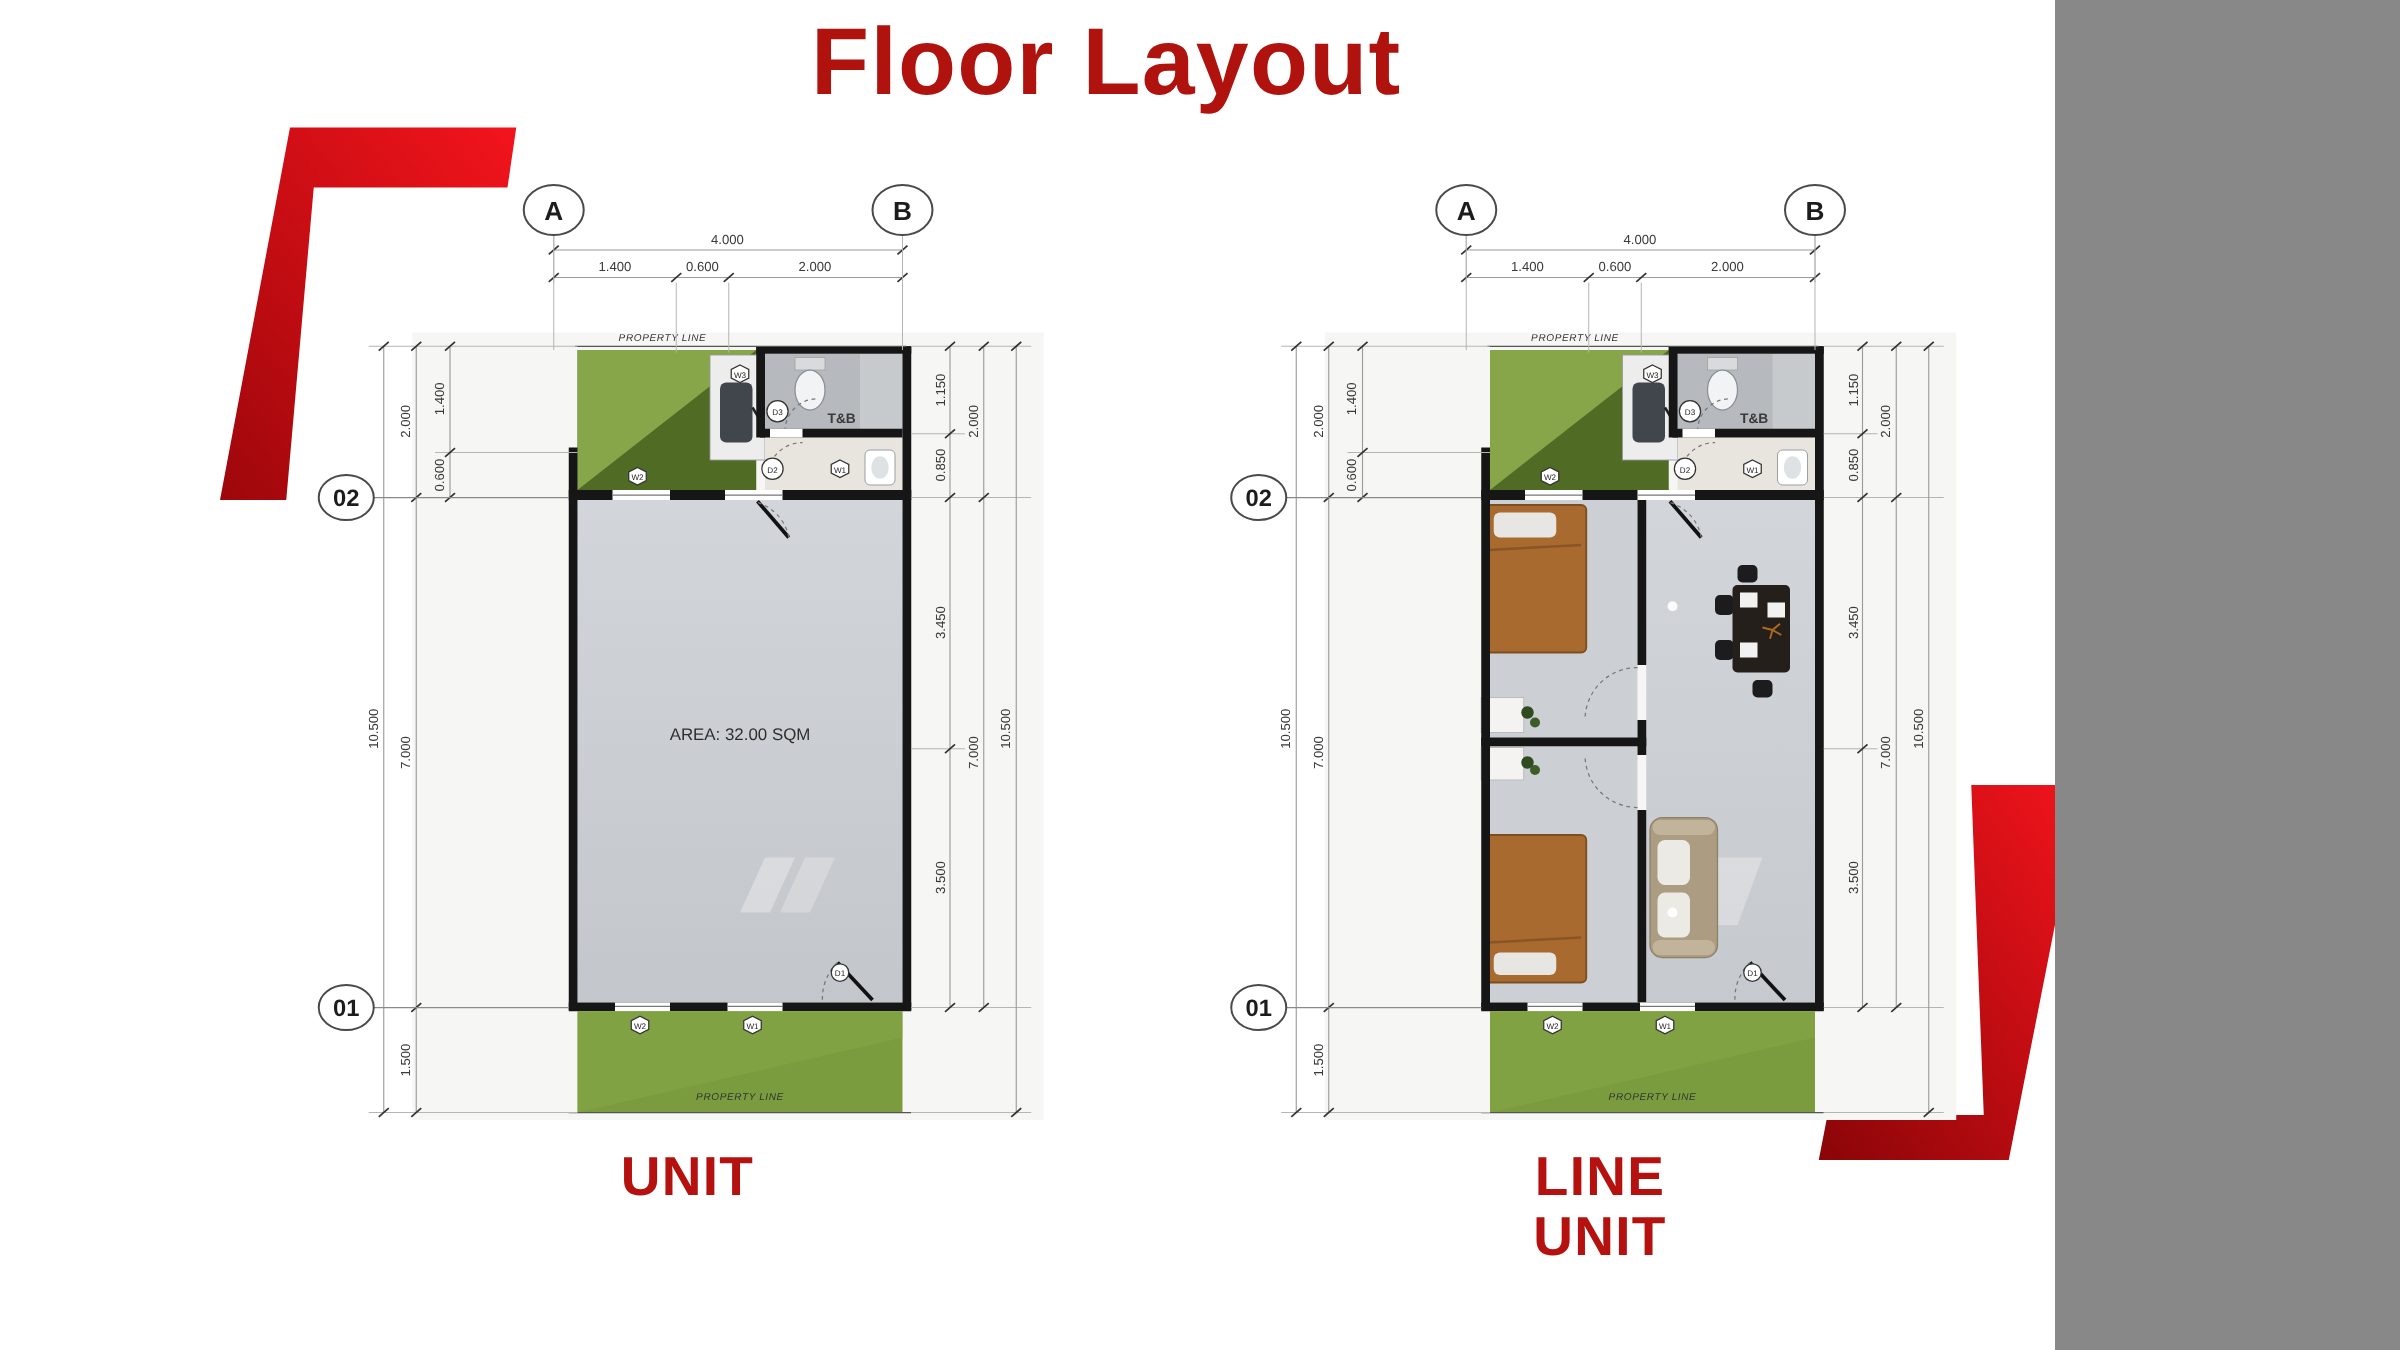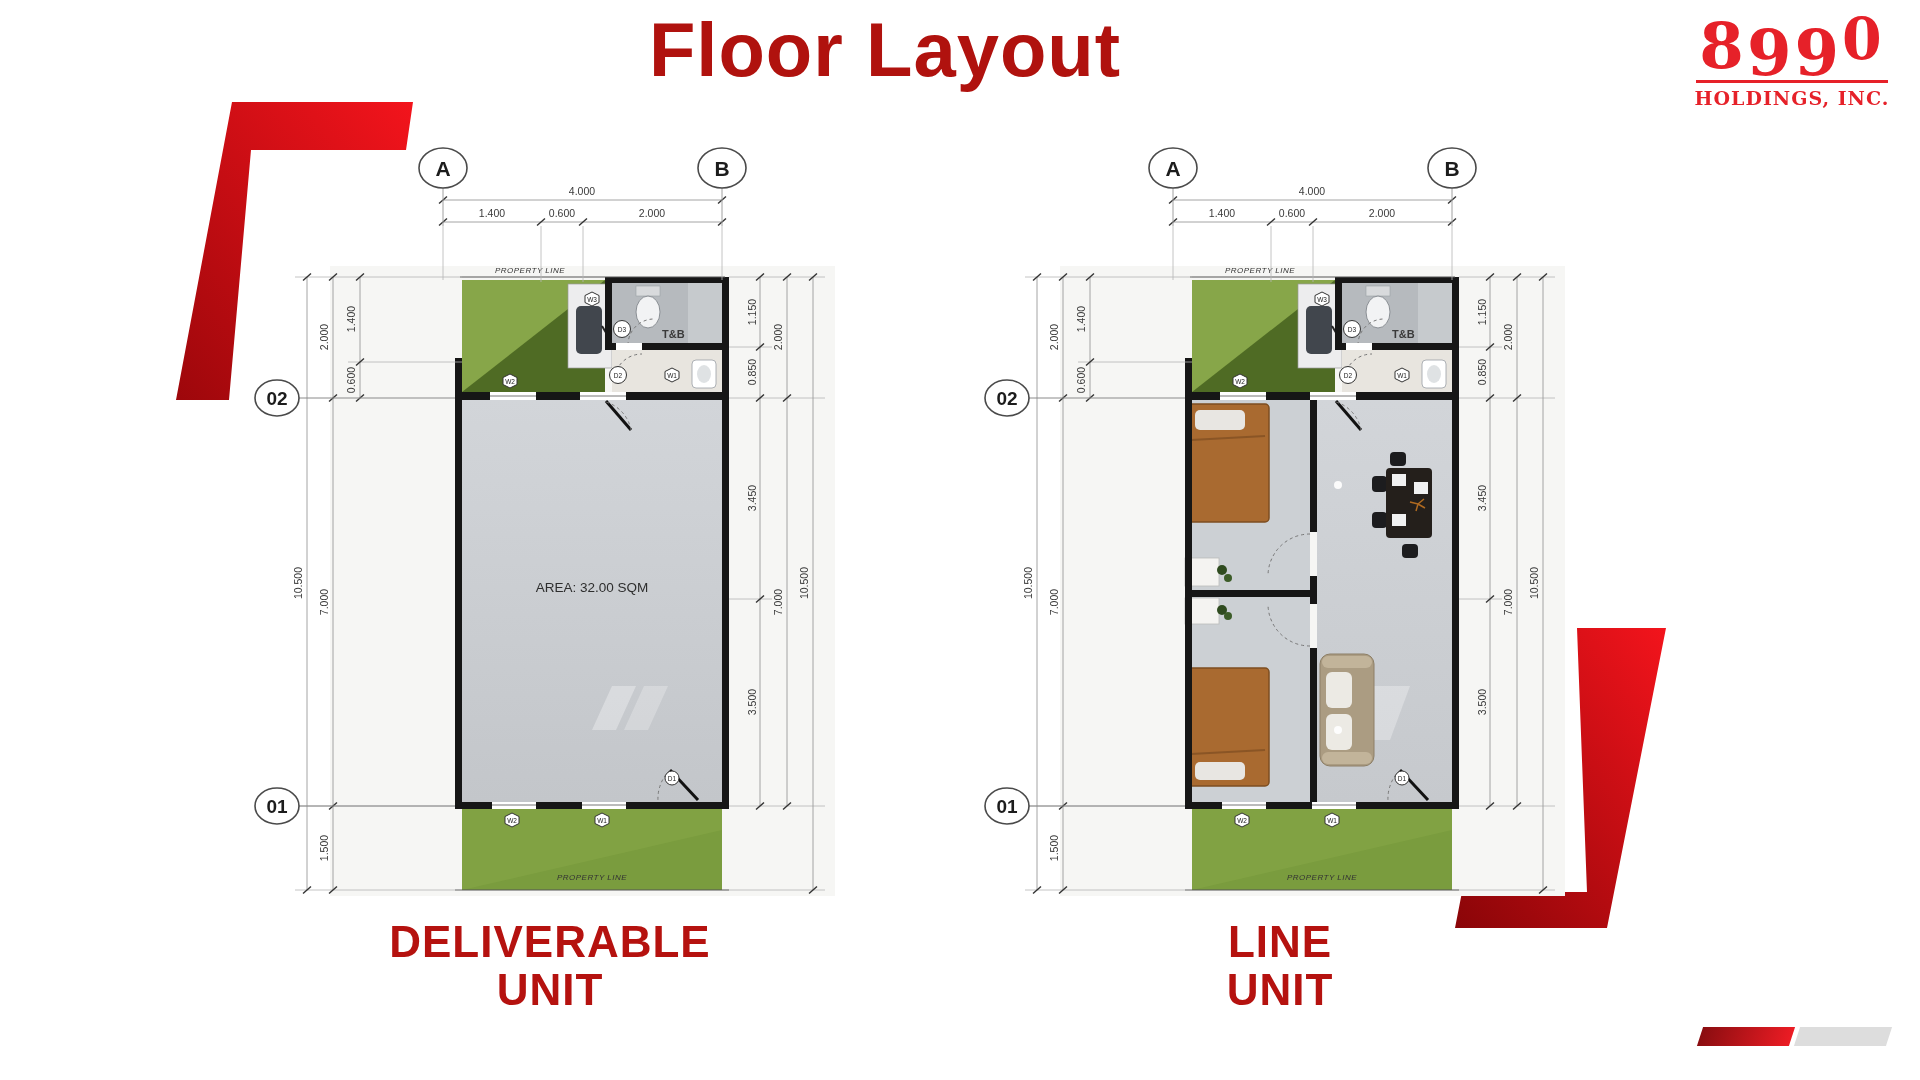--- a/index.html
+++ b/index.html
@@ -1,16 +1,16 @@
 <!DOCTYPE html>
 <html><head>
 <meta charset="utf-8">
 <style>
   html,body{margin:0;padding:0;background:#888;}
-  .slide{position:relative;width:1920px;height:1080px;background:#ffffff;overflow:hidden;
+  .slide{position:relative;width:1644px;height:1080px;background:#ffffff;overflow:hidden;
          font-family:"Liberation Sans", sans-serif;}
   
   .title{position:absolute;left:545px;top:6px;width:680px;text-align:center;
          font-size:76px;font-weight:800;color:#B0120E;letter-spacing:1px;}
   
   .logo{position:absolute;right:28px;top:14px;width:200px;text-align:center;color:#E62129;}
   .logo .brand{font-family:"DejaVu Serif", serif;font-weight:700;font-size:64px;line-height:1;
                letter-spacing:3px;display:inline-block;}
   .logo .brand .d9a{position:relative;top:7px;}
   .logo .brand .d9b{position:relative;top:7px;}
@@ -43,25 +43,20 @@
   .dash{stroke:#777;stroke-width:1;stroke-dasharray:3,3;fill:none;}
   .leaf{stroke:#111;stroke-width:3;}
 </style>
 </head>
 <body>
 
 <div class="slide">
 
   <div class="title">Floor Layout</div>
 
-  <div class="logo">
-    <div class="brand"><span>8</span><span class="d9a">9</span><span class="d9b">9</span><span class="d0">0</span></div>
-    <div class="rule"></div>
-    <div class="sub">HOLDINGS, INC.</div>
-  </div>
 
   <svg class="deco" style="left:150px;top:90px;" width="280" height="320">
     <defs>
       <linearGradient id="decoG1" x1="1" y1="0" x2="0" y2="1">
         <stop offset="0" stop-color="#f3141c"></stop>
           <stop offset="1" stop-color="#9d070b"></stop>
       </linearGradient>
     </defs>
     <polygon points="82,12 263,12 256,60 101,60 79,310 26,310" fill="url(#decoG1)"></polygon>
   </svg>
@@ -251,21 +246,20 @@
         <text class="bubtxt" x="482" y="46">B</text>
         <line x1="59" y1="268" x2="215" y2="268" stroke="#8a8a8a" stroke-width="1"></line>
         <ellipse class="bubble" cx="37" cy="268" rx="22" ry="18"></ellipse>
         <text class="bubtxt" x="37" y="275" style="font-size:19px">02</text>
         <line x1="59" y1="676" x2="215" y2="676" stroke="#8a8a8a" stroke-width="1"></line>
         <ellipse class="bubble" cx="37" cy="676" rx="22" ry="18"></ellipse>
         <text class="bubtxt" x="37" y="683" style="font-size:19px">01</text>
       </g>
     </svg>
     <div class="caption">
-      <div>DELIVERABLE</div>
       <div>UNIT</div>
     </div>
   </div>
 
   <div class="plan p2">
     <svg width="620" height="800" viewBox="0 0 620 800">
       <defs>
         <linearGradient id="floor2" x1="0" y1="0" x2="0" y2="1">
           <stop offset="0" stop-color="#d2d5d9"></stop>
             <stop offset="1" stop-color="#c6c9cd"></stop>

